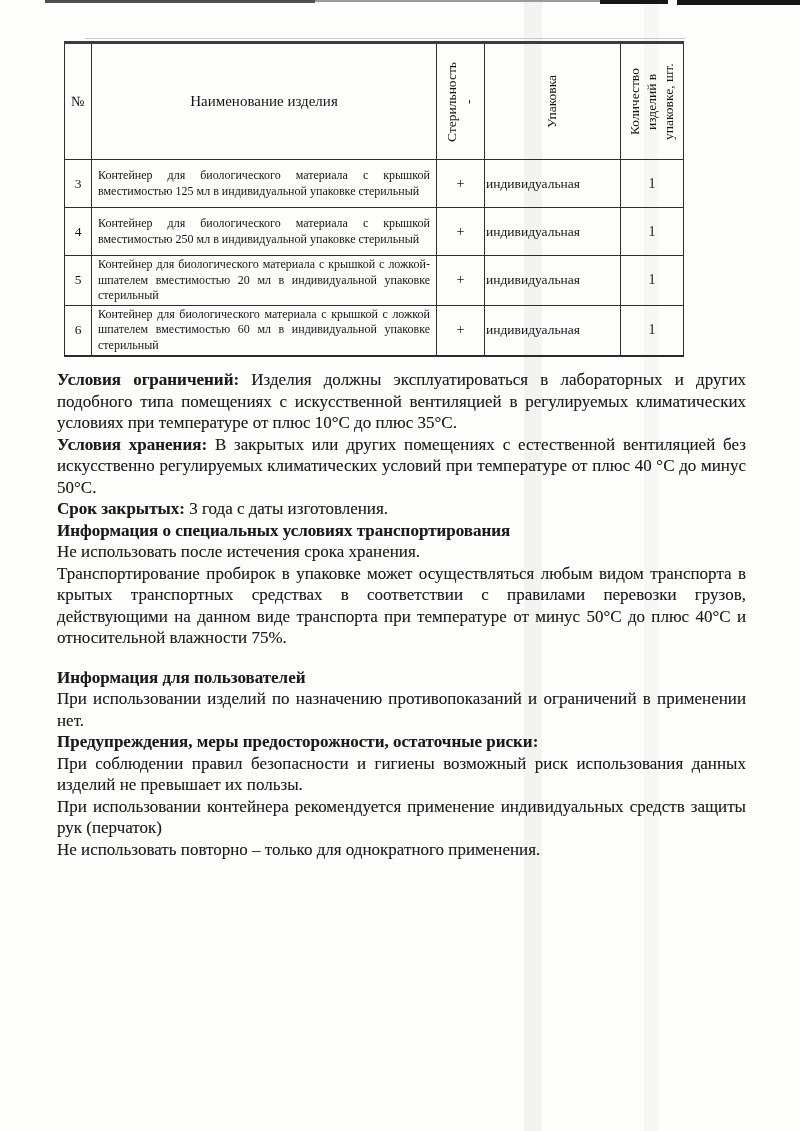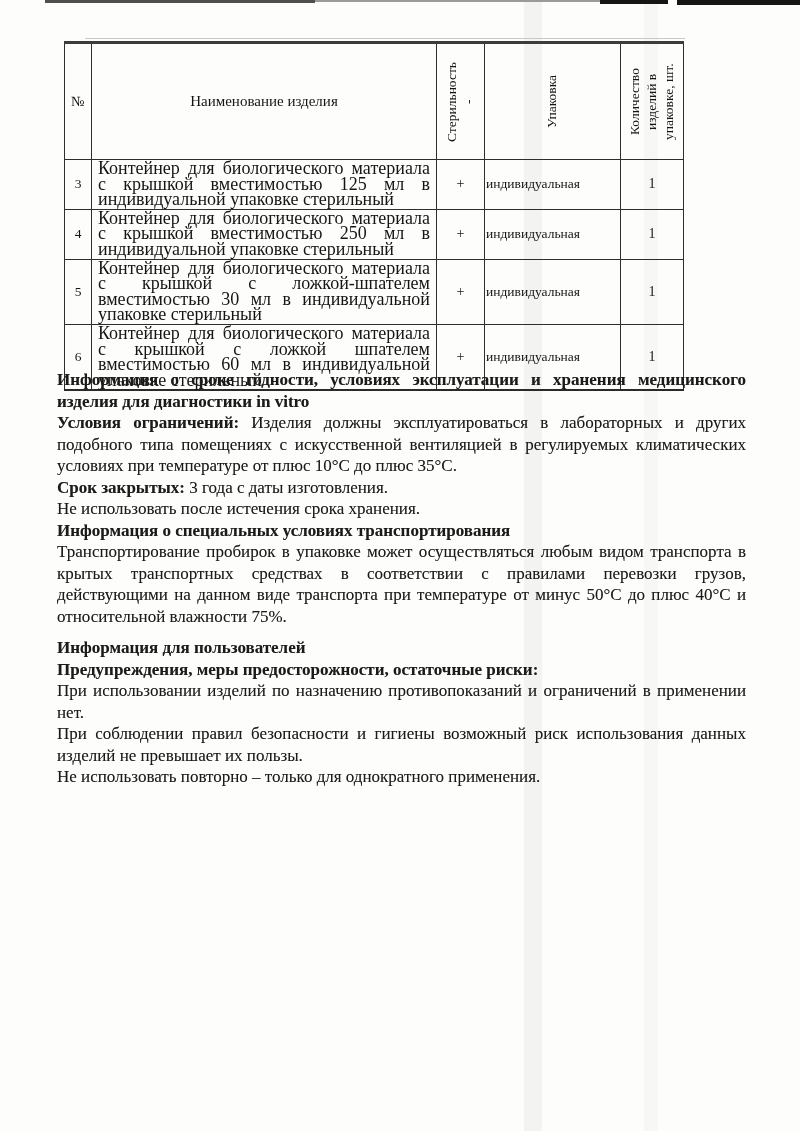--- a/index.html
+++ b/index.html
@@ -53,39 +53,39 @@
     margin:0 auto;
     line-height:1.25;
     font-size:13.5px;
     white-space:normal;
     text-align:center;
   }
   .vt .vline{display:block;}
   .vt-qty{height:104px;}
   td.c-no-cell{font-size:13.5px;text-align:center;}
   td.c-name-cell{
-    font-size:18px;line-height:15.6px;
+    font-size:12px;line-height:15.6px;
     text-align:justify;text-justify:inter-word;
     padding:1px 6px;
   }
   td.c-ster-cell{font-size:14px;text-align:center;}
   td.c-pack-cell{font-size:13.5px;text-align:left;}
   td.c-qty-cell{font-size:14px;text-align:center;}
   th{vertical-align:middle;}
 
   
   .textblock{
     position:absolute;left:57px;top:369px;width:689px;
     font-size:17px;line-height:21.5px;
     text-align:justify;text-justify:inter-word;
     text-shadow:0 0 0.5px rgba(20,20,20,0.35);
   }
   .textblock p{margin:0;}
   .textblock b{font-weight:bold;}
-  p.gap1{margin-top:10px;}
+  p.gap1{margin-top:18px;}
   p.gap2{margin-top:30px;}
 </style>
 </head>
 <body>
 
 <div class="page">
 
   <div class="streak s1"></div>
   <div class="streak s2"></div>
   <div class="artifact a1"></div>
@@ -129,42 +129,43 @@
       </tr>
       <tr class="datarow">
         <td class="c-no-cell">4</td>
         <td class="c-name-cell">Контейнер для биологического материала с крышкой вместимостью 250 мл в индивидуальной упаковке стерильный</td>
         <td class="c-ster-cell">+</td>
         <td class="c-pack-cell">индивидуальная</td>
         <td class="c-qty-cell">1</td>
       </tr>
       <tr class="datarow">
         <td class="c-no-cell">5</td>
-        <td class="c-name-cell">Контейнер для биологического материала с крышкой с ложкой-шпателем вместимостью 30 мл в индивидуальной упаковке стерильный</td>
+        <td class="c-name-cell">Контейнер для биологического материала с крышкой с ложкой-шпателем вместимостью 20 мл в индивидуальной упаковке стерильный</td>
         <td class="c-ster-cell">+</td>
         <td class="c-pack-cell">индивидуальная</td>
         <td class="c-qty-cell">1</td>
       </tr>
       <tr class="datarow">
         <td class="c-no-cell">6</td>
         <td class="c-name-cell">Контейнер для биологического материала с крышкой с ложкой шпателем вместимостью 60 мл в индивидуальной упаковке стерильный</td>
         <td class="c-ster-cell">+</td>
         <td class="c-pack-cell">индивидуальная</td>
         <td class="c-qty-cell">1</td>
       </tr>
     </tbody>
   </table>
 
   <div class="textblock">
-    <p><b>Информация о сроке годности, условиях эксплуатации и хранения медицинского изделия для диагностики in vitro</b><span></span></p>
     <p><b>Условия ограничений: </b><span>Изделия должны эксплуатироваться в лабораторных и других подобного типа помещениях с искусственной вентиляцией в регулируемых климатических условиях при температуре от плюс 10°С до плюс 35°С.</span></p>
+    <p><b>Условия хранения: </b><span>В закрытых или других помещениях с естественной вентиляцией без искусственно регулируемых климатических условий при температуре от плюс 40 °С до минус 50°С.</span></p>
     <p><b>Срок закрытых: </b><span>3 года с даты изготовления.</span></p>
+    <p><b>Информация о специальных условиях транспортирования</b><span></span></p>
     <p><b></b><span>Не использовать после истечения срока хранения.</span></p>
-    <p><b>Информация о специальных условиях транспортирования</b><span></span></p>
     <p><b></b><span>Транспортирование пробирок в упаковке может осуществляться любым видом транспорта в крытых транспортных средствах в соответствии с правилами перевозки грузов, действующими на данном виде транспорта при температуре от минус 50°С до плюс 40°С и относительной влажности 75%.</span></p>
     <p class="gap1"><b>Информация для пользователей</b><span></span></p>
+    <p><b></b><span>При использовании изделий по назначению противопоказаний и ограничений в применении нет.</span></p>
     <p><b>Предупреждения, меры предосторожности, остаточные риски:</b><span></span></p>
-    <p><b></b><span>При использовании изделий по назначению противопоказаний и ограничений в применении нет.</span></p>
     <p><b></b><span>При соблюдении правил безопасности и гигиены возможный риск использования данных изделий не превышает их пользы.</span></p>
+    <p><b></b><span>При использовании контейнера рекомендуется применение индивидуальных средств защиты рук (перчаток)</span></p>
     <p><b></b><span>Не использовать повторно – только для однократного применения.</span></p>
   </div>
 
 </div>
 
 </body></html>

